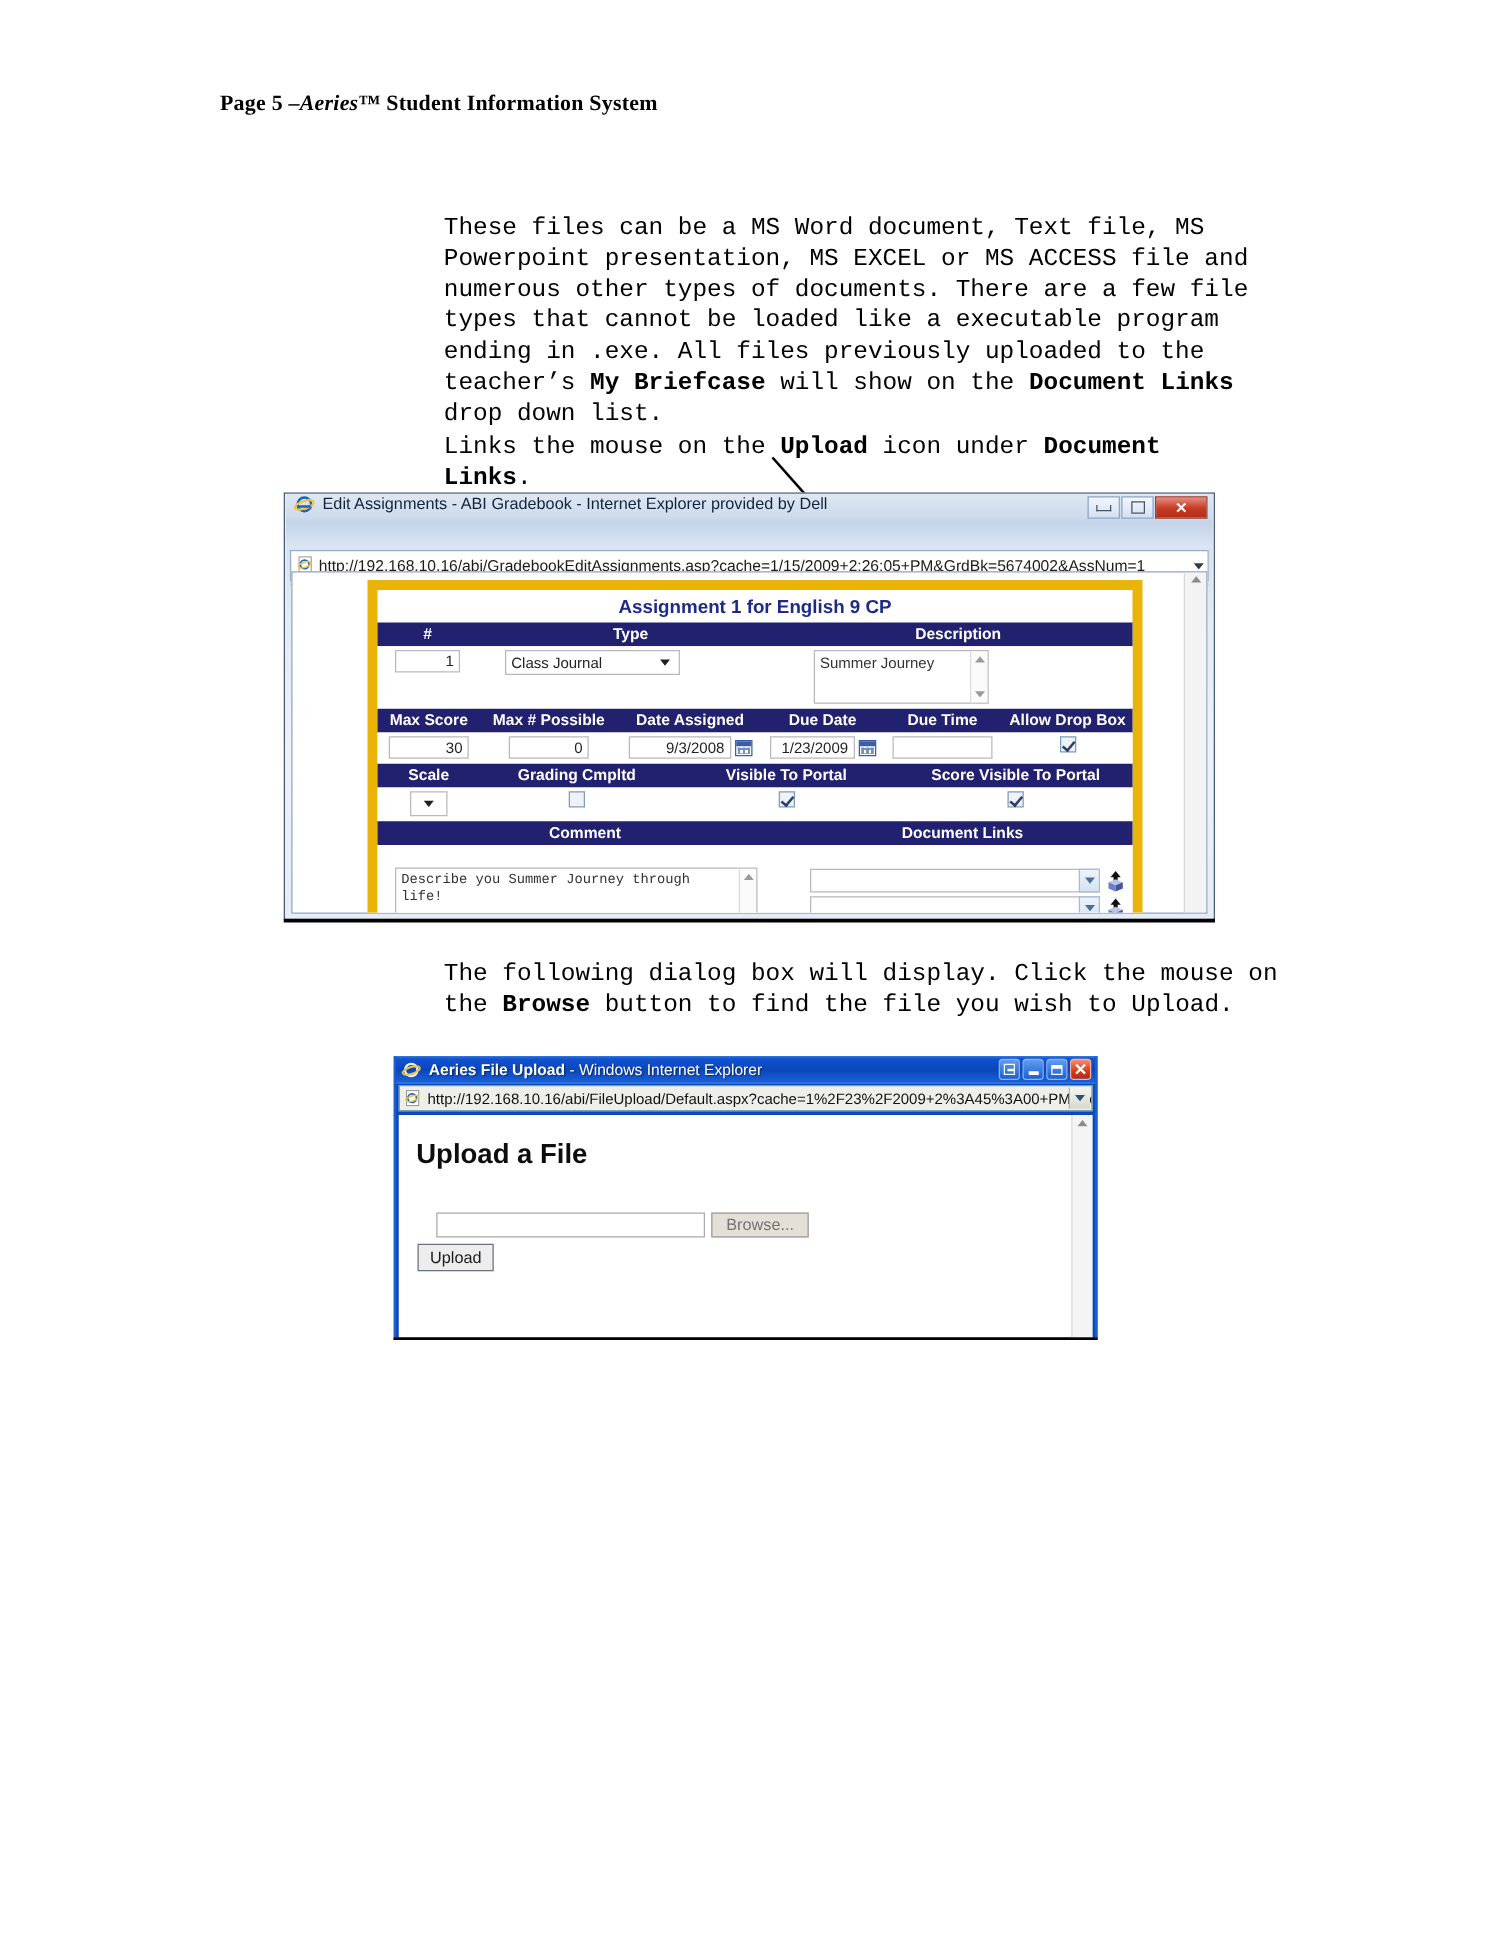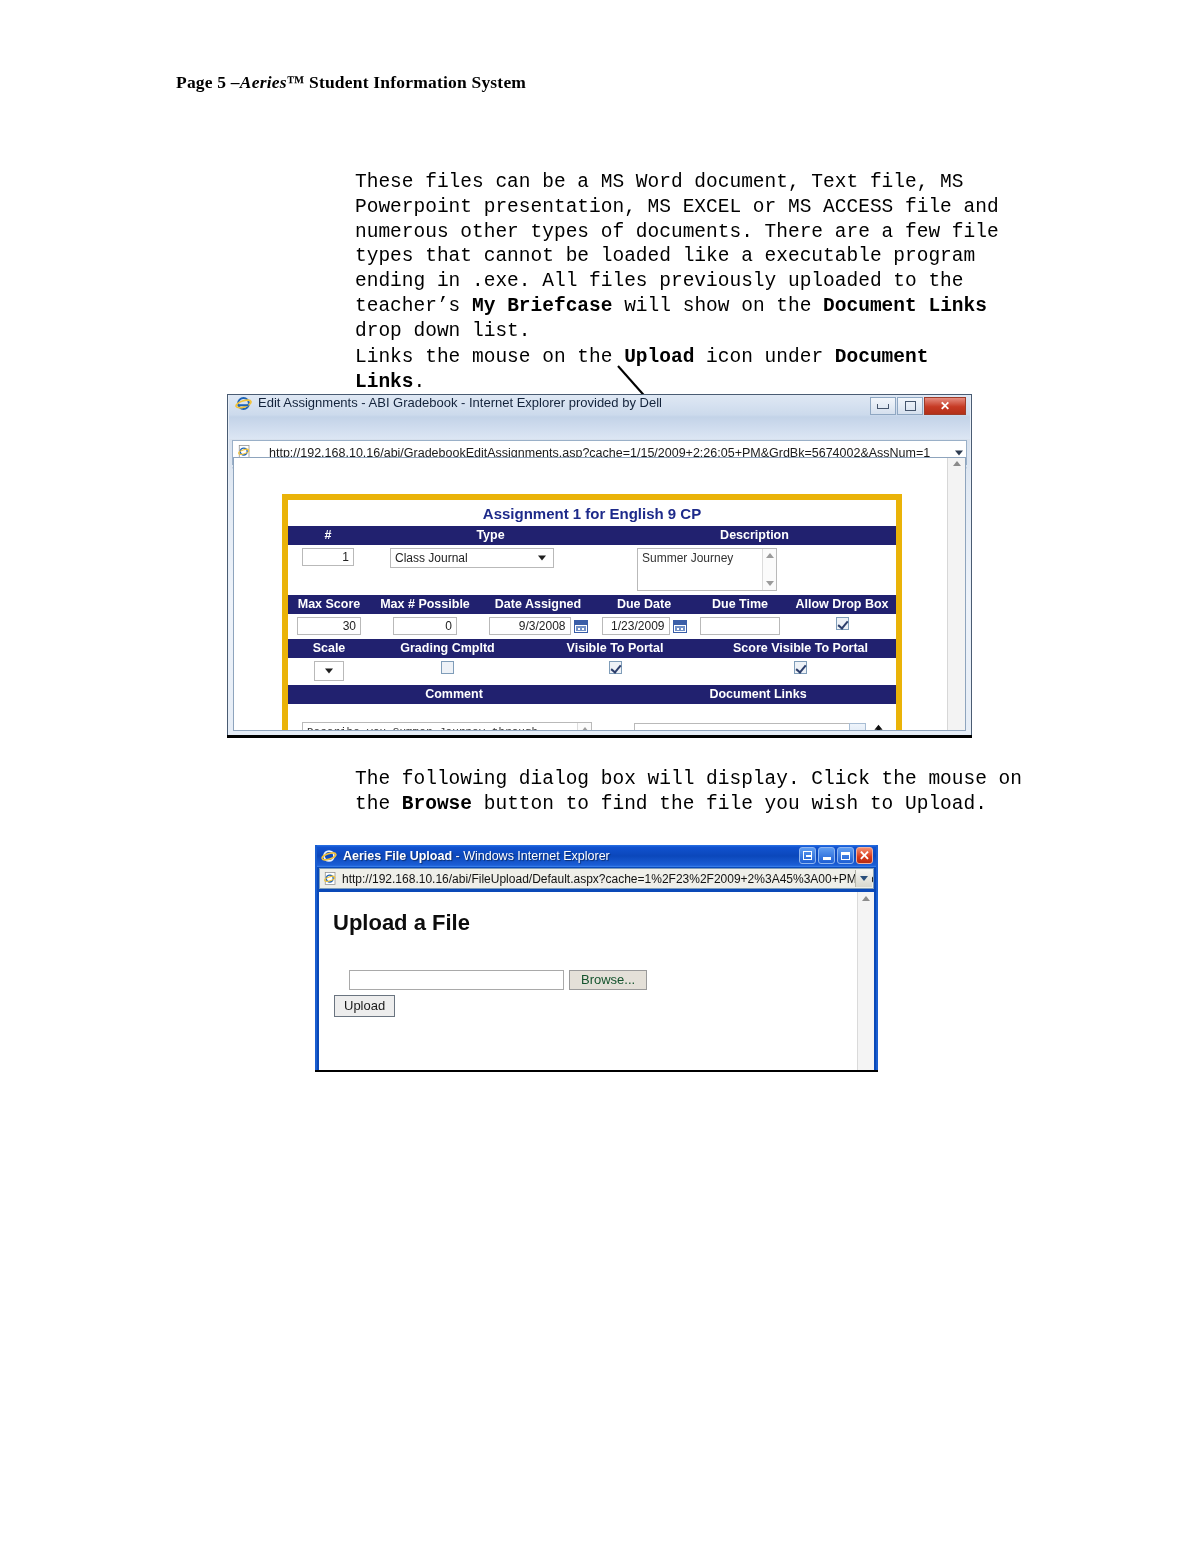--- a/index.html
+++ b/index.html
@@ -122,21 +122,21 @@
     border: 1px solid #9ab0c8;
     display: flex;
     align-items: center;
     box-sizing: border-box;
   }
   .ie7-url {
     font-size: 12.5px;
     color: #1b1b1b;
     white-space: nowrap;
     overflow: hidden;
-    margin-left: 15px;
+    margin-left: 1px;
     font-family: "Liberation Sans", sans-serif;
   }
   .url-dropdown {
     position: absolute;
     right: 3px; top: 50%;
     transform: translateY(-50%);
     width: 0; height: 0;
     border-left: 4px solid transparent;
     border-right: 4px solid transparent;
     border-top: 5px solid #2d3b50;
@@ -166,27 +166,26 @@
     transform: translateX(-50%);
     width: 0; height: 0;
     border-left: 4px solid transparent;
     border-right: 4px solid transparent;
     border-bottom: 5px solid #8a8a8a;
   }
 
   
   .gb-form {
     position: absolute;
-    left: 48px;
+    left: 60px;
     top: 6px;
     width: 620px;
-    border: 6px solid #eab308;
+    border: 8px solid #eab308;
     background: #fff;
     box-sizing: border-box;
-    margin-top: 30px;
   }
   .gb-title {
     text-align: center;
     font-size: 15px;
     font-weight: bold;
     color: #1d2a8a;
     padding: 5px 0 4px 0;
     font-family: "Liberation Sans", sans-serif;
   }
   .gb-hdr {
@@ -464,21 +463,21 @@
     border: 1px solid #a9a9a9;
     background: #fff;
     box-sizing: border-box;
   }
   .browse-btn {
     margin-left: 5px;
     border: 1px solid #9a9a9a;
     background: #e4e0d8;
     font-size: 13px;
     font-family: "Liberation Sans", sans-serif;
-    color: #14532d;
+    color: #737373;
     padding: 1px 11px 2px 11px;
     box-sizing: border-box;
   }
   .upload-btn {
     position: absolute;
     left: 15px; top: 103px;
     border: 1px solid #6a7480;
     background: #ededed;
     font-size: 13px;
     font-family: "Liberation Sans", sans-serif;
@@ -555,21 +554,21 @@
         <div class="gb-hdr">
           <div style="width:80px">#</div>
           <div style="width:245px">Type</div>
           <div style="flex:1">Description</div>
         </div>
         <div class="gb-row">
           <div style="width:80px;justify-content:center">
             <span class="inp num" style="width:52px">1</span>
           </div>
           <div style="width:245px;justify-content:flex-start;padding-left:22px">
-            <span class="sel" style="width:164px">
+            <span class="sel" style="width:140px">
               <span>Class Journal</span>
               <span class="caret"></span>
             </span>
           </div>
           <div style="flex:1;justify-content:flex-start;padding-left:2px">
             <span class="ta-box" style="width:140px;height:43px">
               <span>Summer Journey</span>
               <span class="ta-scroll">
                 <span class="up"></span>
                 <span class="dn"></span>

